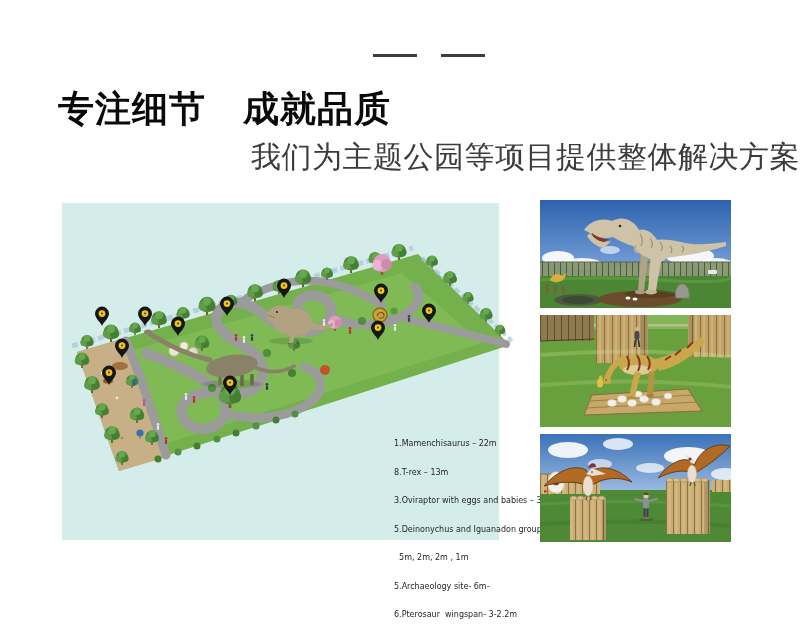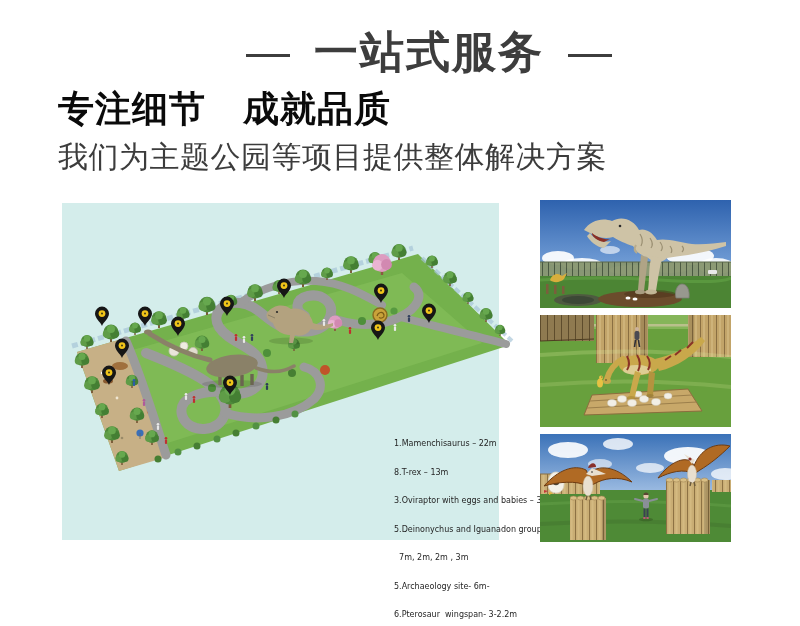--- a/index.html
+++ b/index.html
@@ -12,21 +12,21 @@
     position:absolute;top:26px;left:0;right:0;height:52px;
     display:flex;justify-content:center;align-items:center;gap:24px;
     color:var(--title-color,#3d3d3d);font-size:44px;font-weight:600;letter-spacing:2px;
   }
   .banner-dash{font-weight:400;letter-spacing:0;}
   .headline{
     position:absolute;top:85px;left:0;right:0;
     font-size:36px;font-weight:700;color:var(--headline-color,#0a0a0a);letter-spacing:1px;
   }
   .subtitle{
-    position:absolute;top:137px;left:0;right:0;text-align:left;
+    position:absolute;top:137px;left:0;right:0;text-align:right;
     font-size:30px;font-weight:400;color:var(--subtitle-color,#3c3c3c);letter-spacing:.5px;
   }
   .map-figure{
     position:absolute;left:62px;top:203px;width:437px;height:337px;
     background:var(--map-bg,#d4edeb);
   }
   .map-figure > svg{position:absolute;left:0;top:0;}
   .legend{
     position:absolute;left:332px;top:217px;
     font-family:"DejaVu Sans","Liberation Sans",sans-serif;
@@ -35,21 +35,20 @@
   .photo-col{position:absolute;left:540px;top:200px;width:191px;}
   .photo{display:block;width:191px;margin:0 0 7px 0;padding:0;}
   .photo svg{display:block;}
 </style>
 </head>
 <body>
 
 <div class="header-block">
   <div class="banner-row">
     <span class="banner-dash">—</span>
-    <span>一站式服务</span>
     <span class="banner-dash">—</span>
   </div>
   <div class="headline">专注细节　成就品质</div>
   <div class="subtitle">我们为主题公园等项目提供整体解决方案</div>
 </div>
 
 <div class="map-figure">
   <svg width="461" height="337" viewBox="0 0 461 337">
     <defs>
       <g id="tree">
@@ -229,21 +228,21 @@
         <use href="#pin" transform="translate(316,137)"></use>
       <use href="#pin" transform="translate(367,120)"></use>
     </g>
   </svg>
 
   <div class="legend">
     <div>1.Mamenchisaurus – 22m</div>
     <div>8.T-rex – 13m</div>
     <div>3.Oviraptor with eggs and babies – 3m</div>
     <div>5.Deinonychus and Iguanadon group</div>
-    <div>  7m, 2m, 2m , 3m</div>
+    <div>  5m, 2m, 2m , 1m</div>
     <div>5.Archaeology site- 6m-</div>
     <div>6.Pterosaur  wingspan- 3-2.2m</div>
     
     
     
     
     
   </div>
 </div>
 

